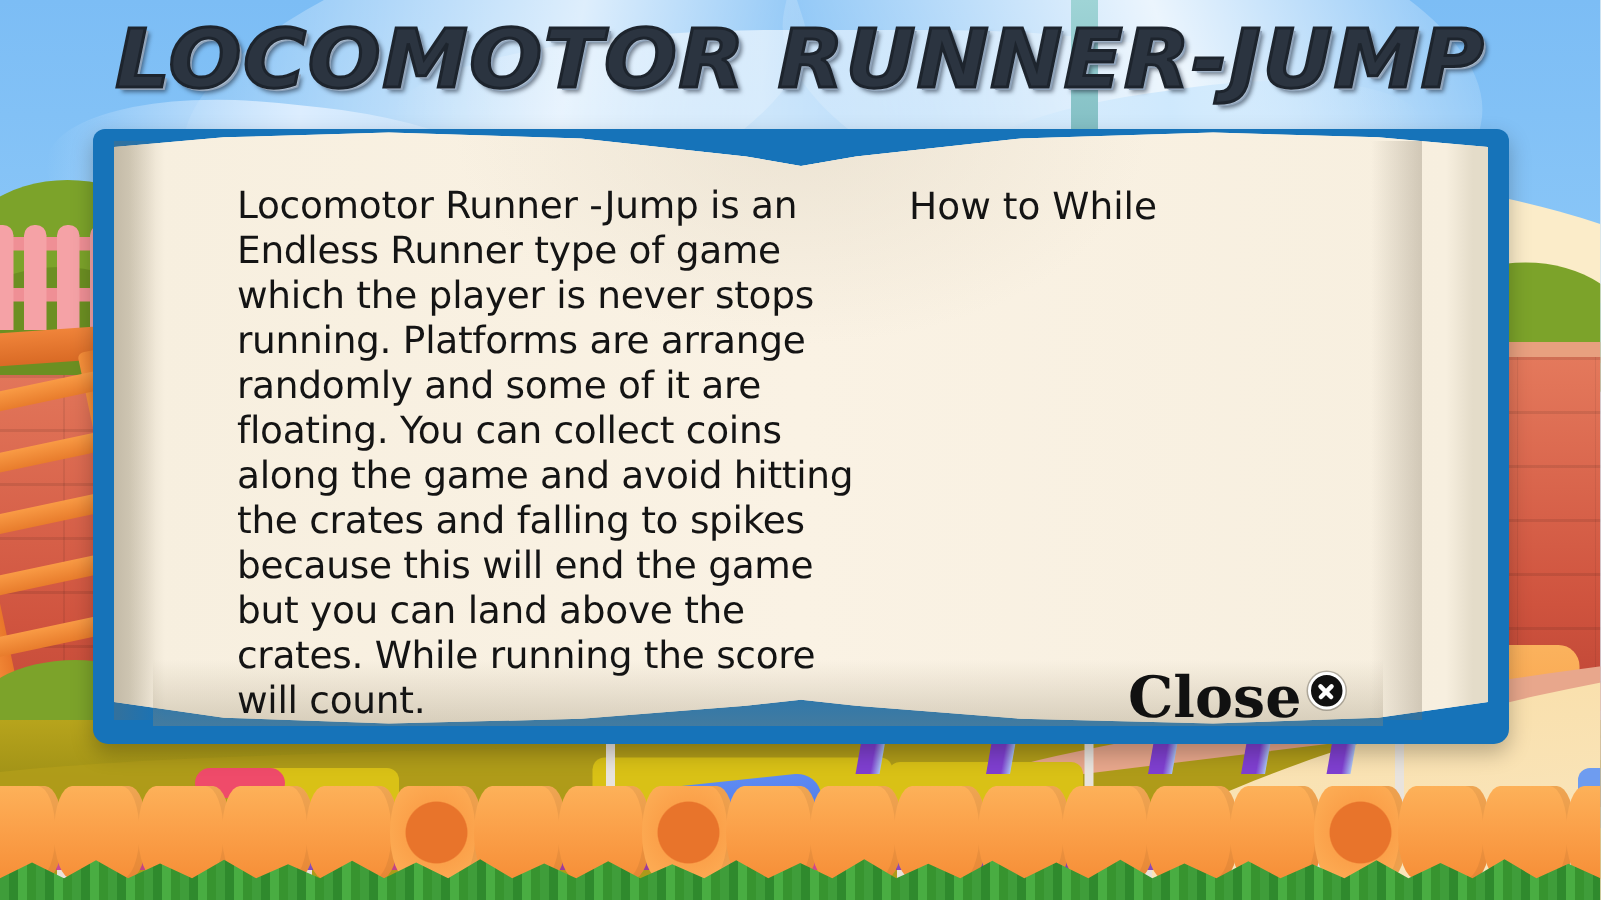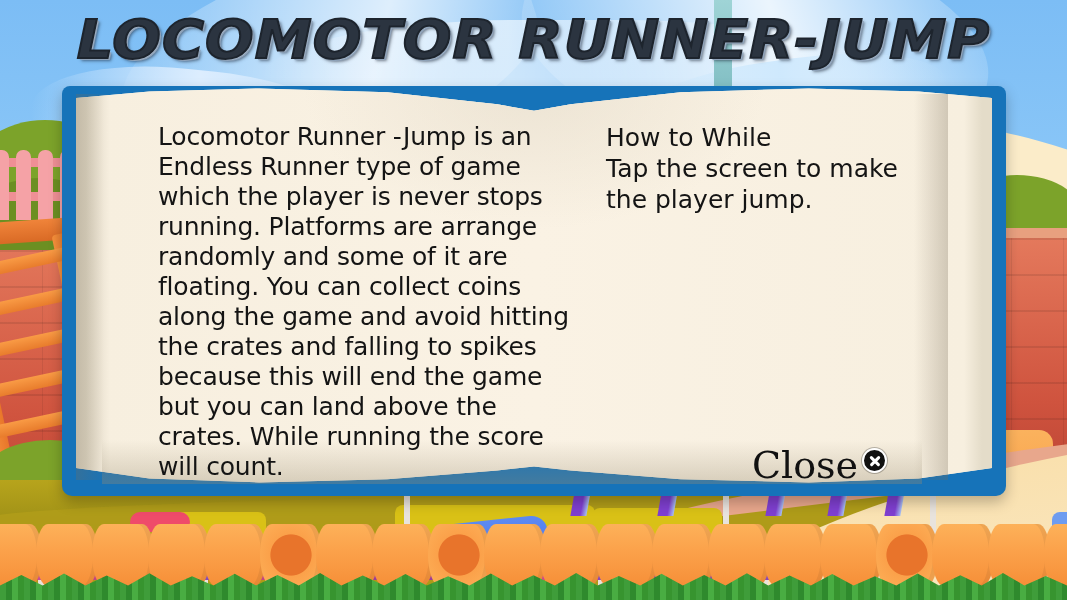--- a/index.html
+++ b/index.html
@@ -288,21 +288,21 @@
     position: absolute; left: 690px; top: 360px;
     display: flex; align-items: center; gap: 4px;
     cursor: pointer;
     user-select: none;
   }
   .close-label {
     font-family: "DejaVu Serif", serif;
     font-size: 38px;
     line-height: 38px;
     color: #111;
-    font-weight: 400;
+    font-weight: 700;
   }
   .close-icon {
     width: 25px; height: 25px; border-radius: 50%;
     background: #111;
     border: 2px solid #fff;
     box-shadow: 0 0 0 1px rgba(0,0,0,.25);
     position: relative;
     align-self: flex-start;
     margin-top: 2px;
     flex: 0 0 auto;
@@ -459,22 +459,20 @@
 floating. You can collect coins
 along the game and avoid hitting
 the crates and falling to spikes
 because this will end the game
 but you can land above the
 crates. While running the score
 will count.</div>
       </div>
       <div class="col col-right">
         <div class="howto-title">How to While</div>
-        <div class="howto-text">Tap the screen to make
-the player jump.</div>
       </div>
     </div>
 
     <div class="close-btn">
       <span class="close-label">Close</span>
       <span class="close-icon"></span>
     </div>
   </div>
 
 </div>

